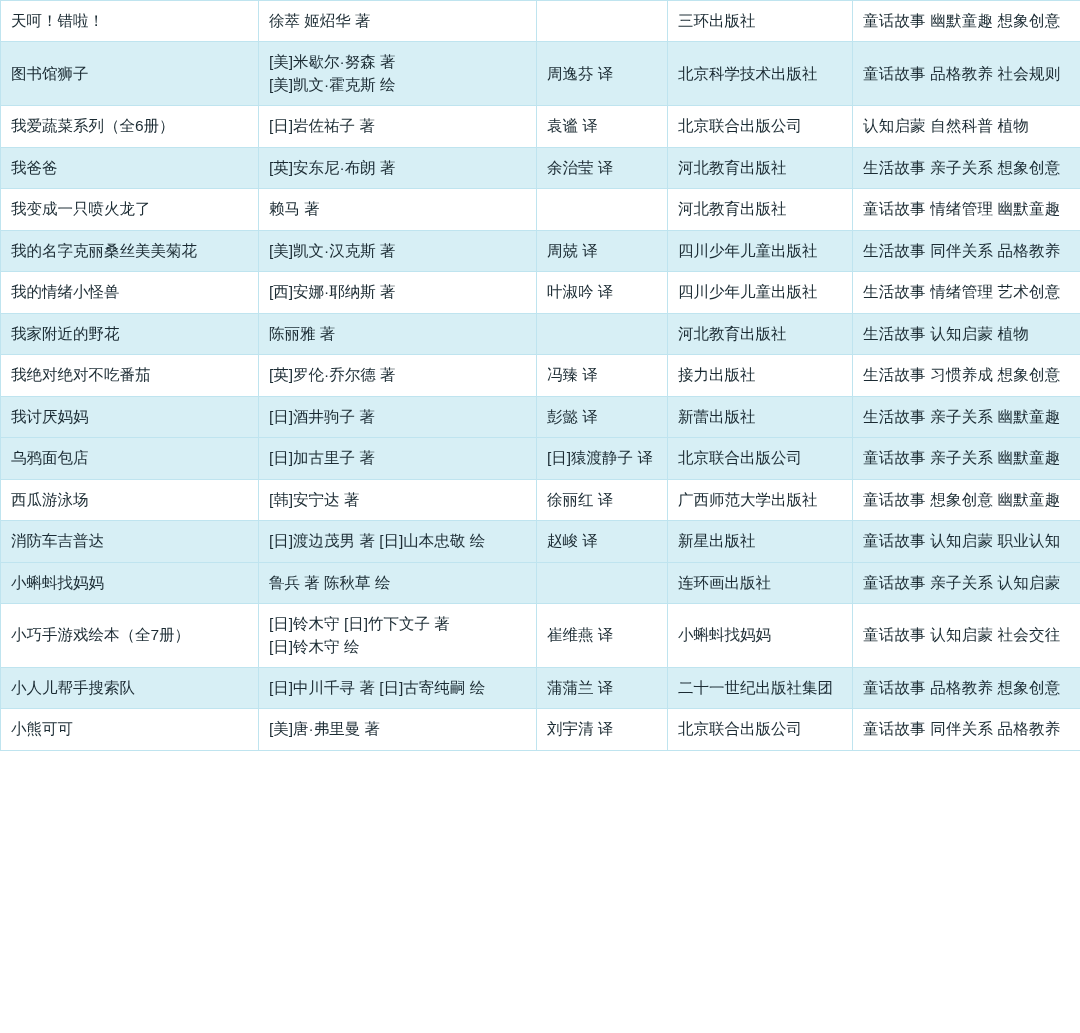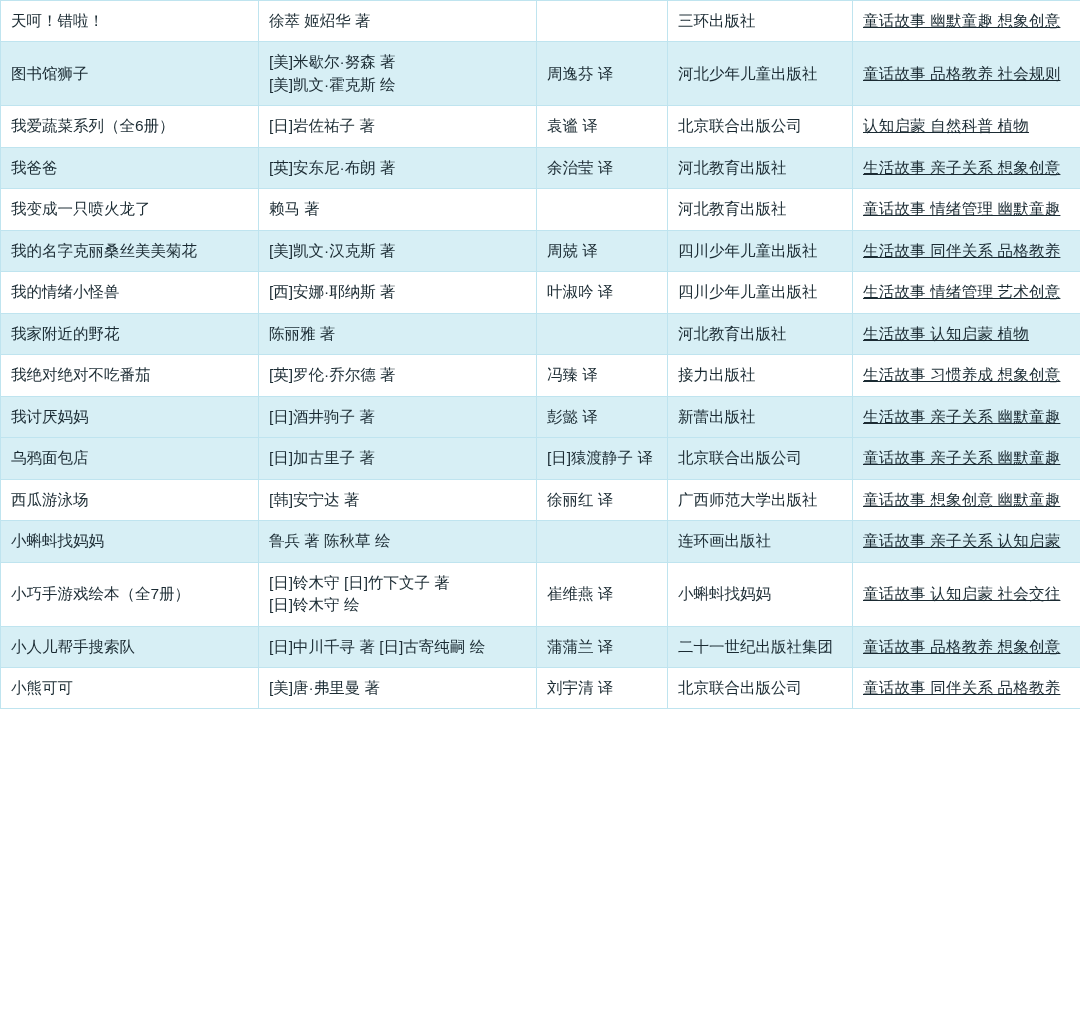--- a/index.html
+++ b/index.html
@@ -27,21 +27,21 @@
     font-size: 15.5px;
     line-height: 1.45;
     color: #1b2b33;
     vertical-align: middle;
     white-space: pre-line;
     overflow: hidden;
   }
   #book-table tr.row-even td { background: #ffffff; }
   #book-table tr.row-odd td { background: #d7eff5; }
   td.cell-title { padding-left: 9px; margin-left: 44px; }
-  td.cell-tags { letter-spacing: 0.2px; text-decoration: underline; }
+  td.cell-tags { letter-spacing: 0.2px; }
 </style>
 </head>
 <body>
 
 <table id="book-table">
   <colgroup>
     <col class="c-title">
     <col class="c-author">
     <col class="c-translator">
     <col class="c-publisher">
@@ -55,21 +55,21 @@
       <td class="cell-translator"></td>
       <td class="cell-publisher">三环出版社</td>
       <td class="cell-tags">童话故事 幽默童趣 想象创意</td>
     </tr>
 
     <tr class="row-odd">
       <td class="cell-title">图书馆狮子</td>
       <td class="cell-author">[美]米歇尔·努森 著
 [美]凯文·霍克斯 绘</td>
       <td class="cell-translator">周逸芬 译</td>
-      <td class="cell-publisher">河北少年儿童出版社</td>
+      <td class="cell-publisher">北京科学技术出版社</td>
       <td class="cell-tags">童话故事 品格教养 社会规则</td>
     </tr>
 
     <tr class="row-even">
       <td class="cell-title">我爱蔬菜系列（全6册）</td>
       <td class="cell-author">[日]岩佐祐子 著</td>
       <td class="cell-translator">袁谧 译</td>
       <td class="cell-publisher">北京联合出版公司</td>
       <td class="cell-tags">认知启蒙 自然科普 植物</td>
     </tr>
@@ -140,20 +140,27 @@
     </tr>
 
     <tr class="row-even">
       <td class="cell-title">西瓜游泳场</td>
       <td class="cell-author">[韩]安宁达 著</td>
       <td class="cell-translator">徐丽红 译</td>
       <td class="cell-publisher">广西师范大学出版社</td>
       <td class="cell-tags">童话故事 想象创意 幽默童趣</td>
     </tr>
 
+    <tr class="row-odd">
+      <td class="cell-title">消防车吉普达</td>
+      <td class="cell-author">[日]渡边茂男 著 [日]山本忠敬 绘</td>
+      <td class="cell-translator">赵峻 译</td>
+      <td class="cell-publisher">新星出版社</td>
+      <td class="cell-tags">童话故事 认知启蒙 职业认知</td>
+    </tr>
 
 
     <tr class="row-odd">
       <td class="cell-title">小蝌蚪找妈妈</td>
       <td class="cell-author">鲁兵 著 陈秋草 绘</td>
       <td class="cell-translator"></td>
       <td class="cell-publisher">连环画出版社</td>
       <td class="cell-tags">童话故事 亲子关系 认知启蒙</td>
     </tr>
 

